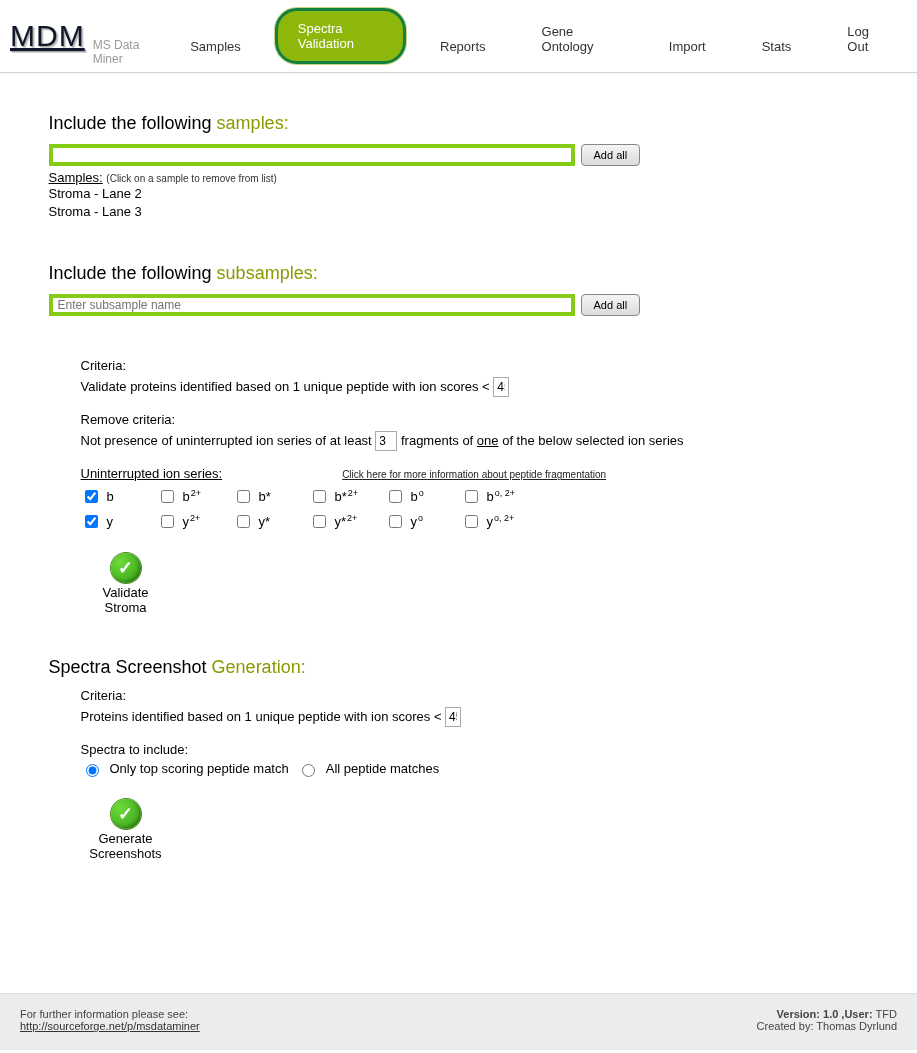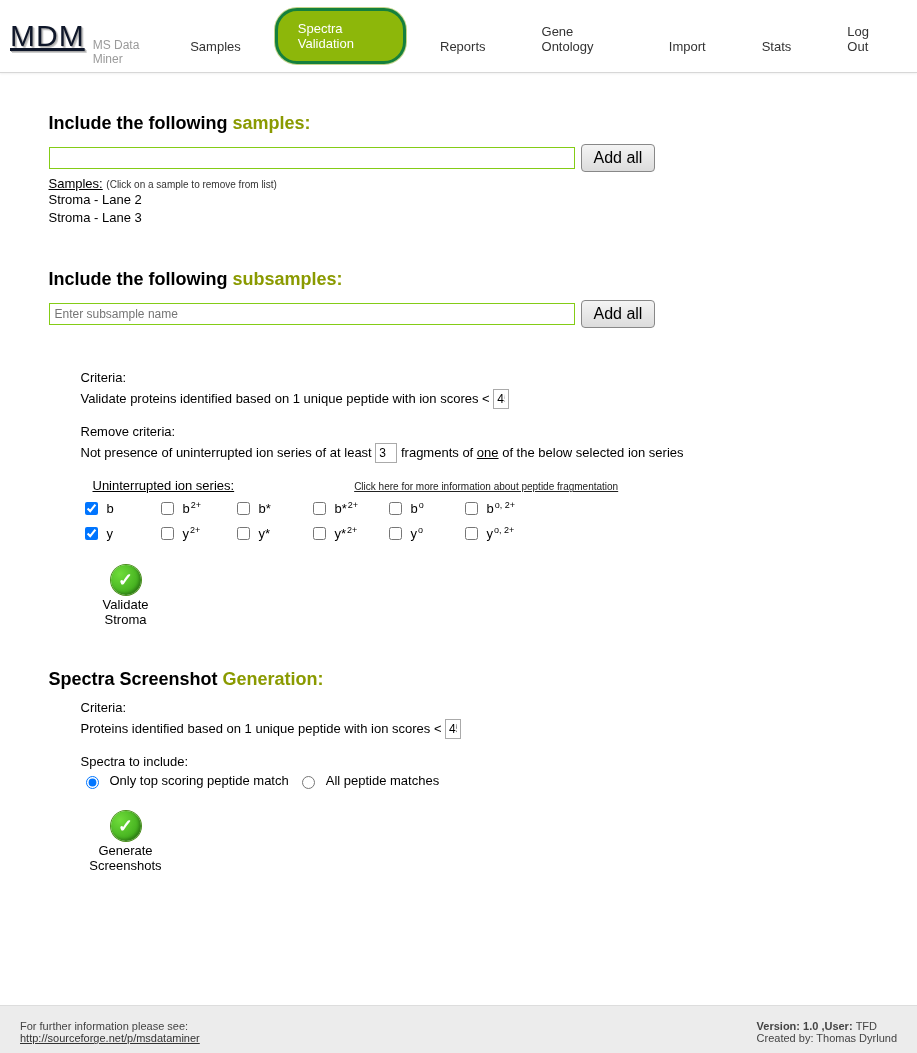--- a/index.html
+++ b/index.html
@@ -5,45 +5,45 @@
   * { box-sizing: border-box; }
   body { margin:0; font-family: Arial, Helvetica, sans-serif; font-size:13px; color:#000; background:#fff; }
   .topbar { display:flex; align-items:center; padding:8px 10px 8px 10px; border-bottom:1px solid #d7d7d7; box-shadow: 0 1px 2px rgba(0,0,0,0.06); }
   .logo { font-family: Impact, 'Arial Black', sans-serif; font-size:30px; letter-spacing:1px; color:#0f172a; text-shadow:1px 1px 1px #aaa, 2px 2px 1px #ccc;text-decoration:underline; }
   .subtitle { color:#9a9a9a; font-size:12px; margin-left:8px; position:relative; top:16px; }
   .nav { display:flex; align-items:flex-end; margin-left:auto; gap:12px; }
   .nav-item { color:#333; padding:10px 22px; font-size:13px; cursor:pointer; }
   .nav-item.active { background:#8db70a; color:#fff; border-radius:22px; padding:10px 20px; border:3px solid #15803d; box-shadow: 0 0 0 1px #c4d48a; }
   .content { max-width:820px; margin:0 auto; padding:40px 0 60px 0; }
   .section { margin-bottom:42px; }
-  h2 { font-size:18px; font-weight:bold; margin:0 0 10px 0; }
+  h2 { font-size:18px; font-weight:normal; margin:0 0 10px 0; }
   .olive { color:#8a9a00; }
   .row { display:flex; align-items:center; gap:6px; margin-bottom:4px; }
-  input[type=text].wide { width:526px; height:22px; border:1px solid #84cc16; padding:2px 5px; font-size:12px; background:#fff; }
-  .btn { height:28px; padding:2px 12px; border:1px solid #888; background:linear-gradient(#f4f4f4,#dcdcdc); border-radius:4px; font-size:16px; cursor:pointer; }
+  input[type=text].wide { width:526px; height:22px; border:4px solid #84cc16; padding:2px 5px; font-size:12px; background:#fff; }
+  .btn { height:22px; padding:2px 12px; border:1px solid #888; background:linear-gradient(#f4f4f4,#dcdcdc); border-radius:4px; font-size:11px; cursor:pointer; }
   .underline { text-decoration:underline; }
   .small { font-size:10px; color:#333; }
   .sample-list div { font-size:13px; line-height:1.4; cursor:pointer; }
   .indent { padding-left:32px; }
   .criteria-hdr { display:inline-block; margin-bottom:4px; }
   input.tiny { width:16px; height:20px; border:1px solid #aaa; text-align:left; padding:2px 3px; font-size:12px; }
   input.tiny2 { width:22px; height:20px; border:1px solid #aaa; text-align:left; padding:2px 3px; font-size:12px; }
   .ion-row { display:flex; align-items:baseline; gap:26px; margin-bottom:6px; }
-  .ion-head-row { display:flex; align-items:baseline; gap:120px; margin-bottom:6px;margin-left:12px; }
+  .ion-head-row { display:flex; align-items:baseline; gap:120px; margin-bottom:6px; }
   .ion-item { display:flex; align-items:center; gap:6px; width:50px; white-space:nowrap; }
   .ion-item input[type=checkbox] { width:13px; height:13px; }
   .ion-item sup { font-size:9px; line-height:0; margin-left:1px; }
   .link { color:#222; text-decoration:underline; font-size:10px; cursor:pointer; }
   .validate-box { text-align:center; margin-top:22px; width:90px; cursor:pointer; }
   .check-icon { width:30px; height:30px; border-radius:50%; background:radial-gradient(circle at 30% 30%, #6fdc3a, #2f9a12); display:inline-flex; align-items:center; justify-content:center; color:#fff; font-size:18px; font-weight:bold; box-shadow: inset -2px -2px 3px rgba(0,0,0,0.25), 0 0 0 1px #4c8f1e; }
   .validate-box .label { font-size:13px; margin-top:2px; }
   .radio-row { display:flex; gap:8px; }
   .footer { background:#ececec; padding:14px 20px 18px 20px; border-top:1px solid #ddd; display:flex; justify-content:space-between; font-size:11px; color:#444; margin-top:30px; }
   .footer a { color:#333; }
-  .footer .right { text-align:left; }
+  .footer .right { text-align:right; }
 </style>
 </head>
 <body>
 
 <div class="topbar">
   <span class="logo">
     <span>MDM</span>
   </span>
   <span class="subtitle">MS Data Miner</span>
   <div class="nav" id="nav">

